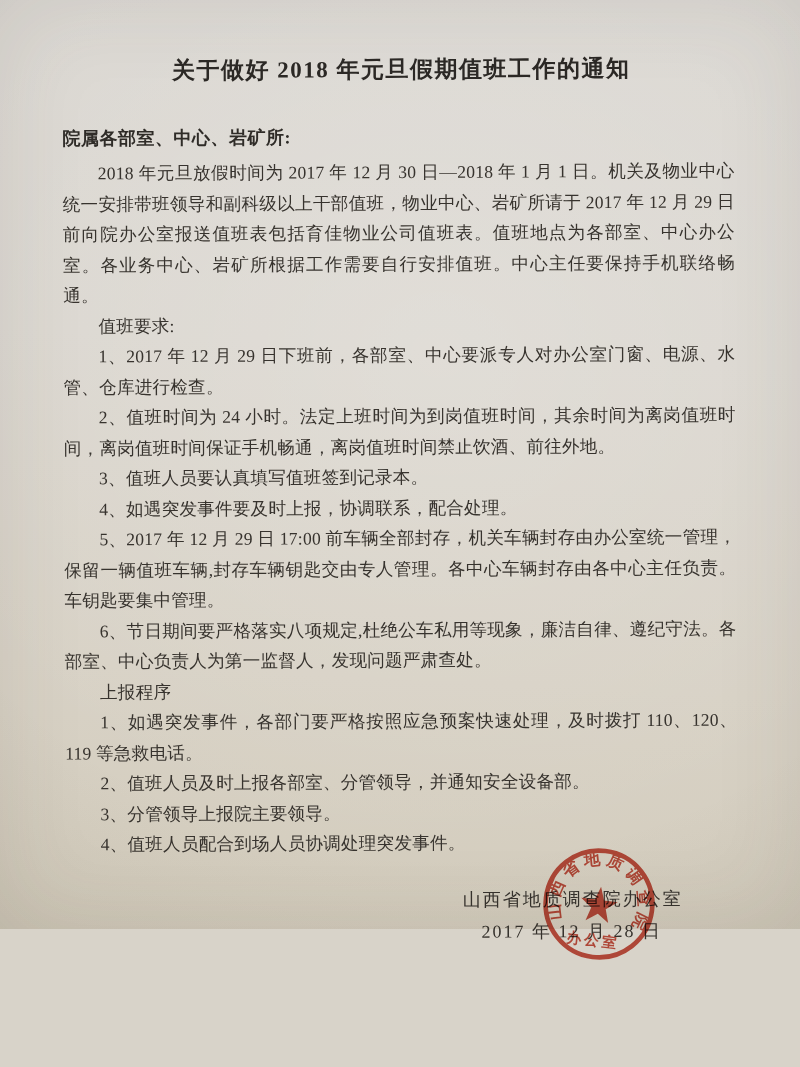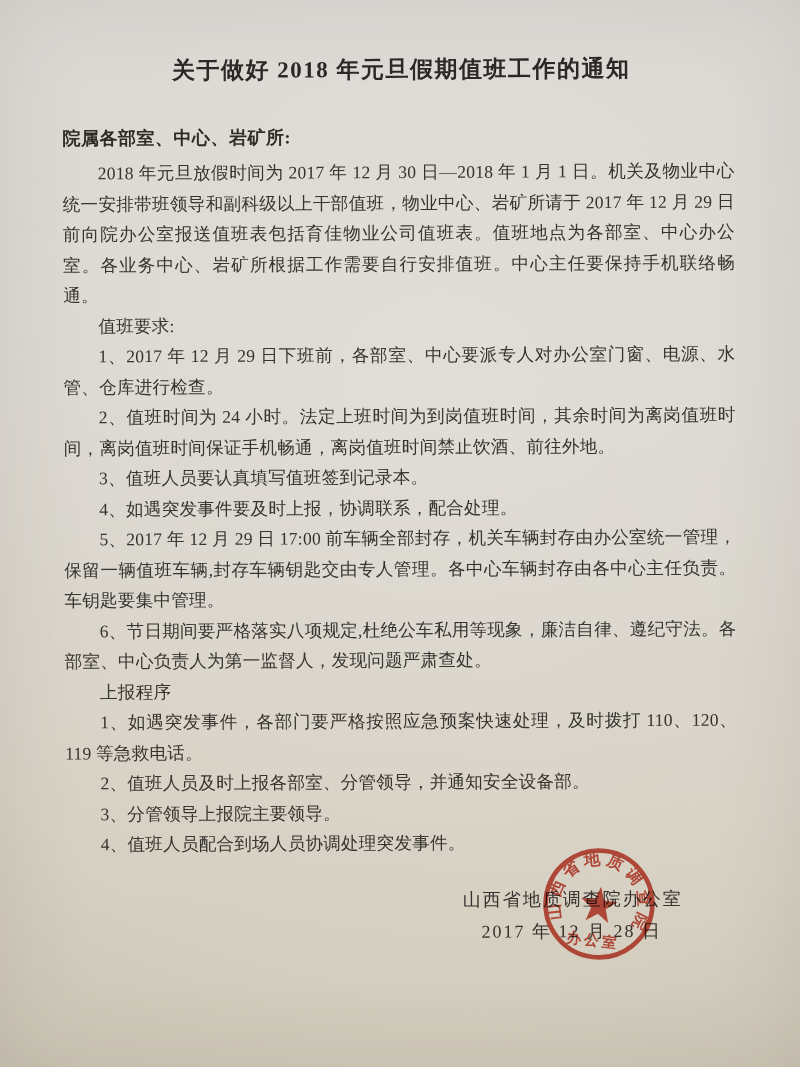--- a/index.html
+++ b/index.html
@@ -2,21 +2,21 @@
 <html lang="zh"><head>
 <meta charset="utf-8">
 <style>
   html,body{margin:0;padding:0;}
   body{
     width:800px;height:1067px;overflow:hidden;
     font-family:"Liberation Serif","DejaVu Serif",serif;
     background:#d8d3c9;
   }
   .photo{
-    position:relative;width:800px;height:1067px;
+    position:relative;width:800px;height:929px;
     background:
       radial-gradient(ellipse 120% 90% at 55% 38%, rgba(255,255,255,0.16), rgba(0,0,0,0) 60%, rgba(64,56,42,0.10) 100%),
       linear-gradient(183deg,#dcd9d4 0%,#dbd7d0 38%,#d8d2c6 72%,#d3ccbc 100%);
     box-shadow:inset 0 0 90px rgba(70,62,48,0.10);
   }
   .paper-content{
     position:absolute;left:64px;top:54px;width:672px;
     transform:rotate(-0.25deg);
     color:#34312c;
   }

